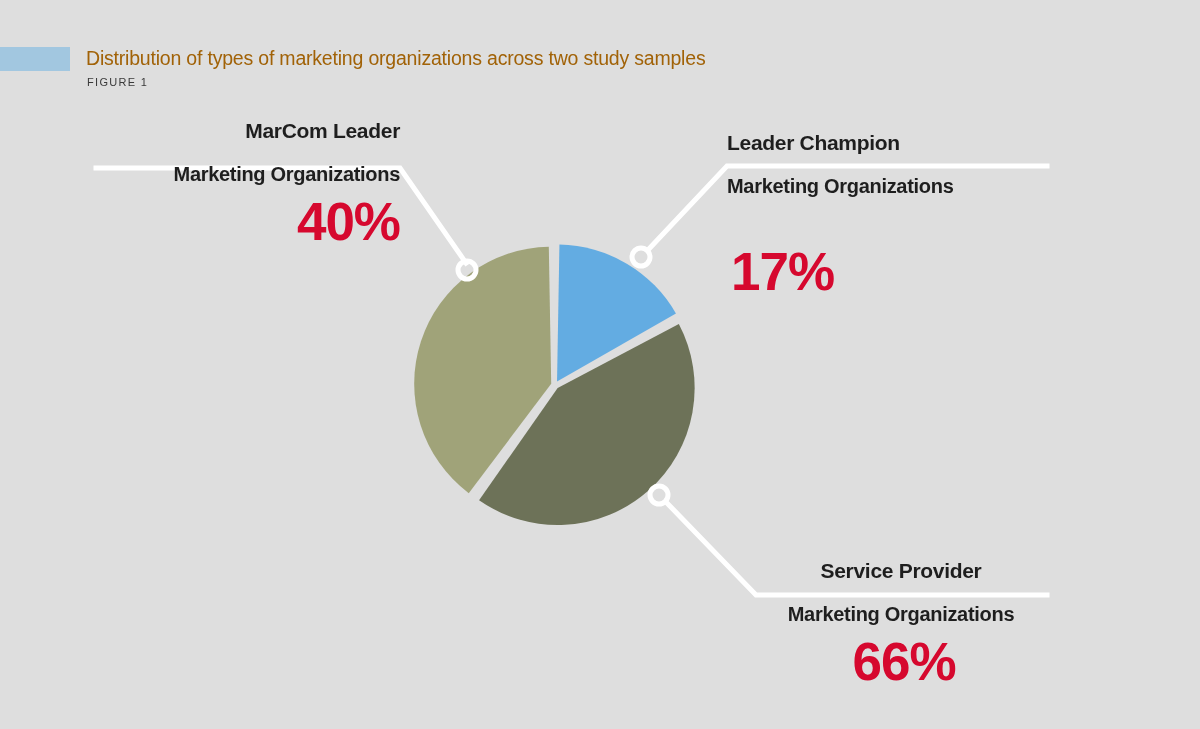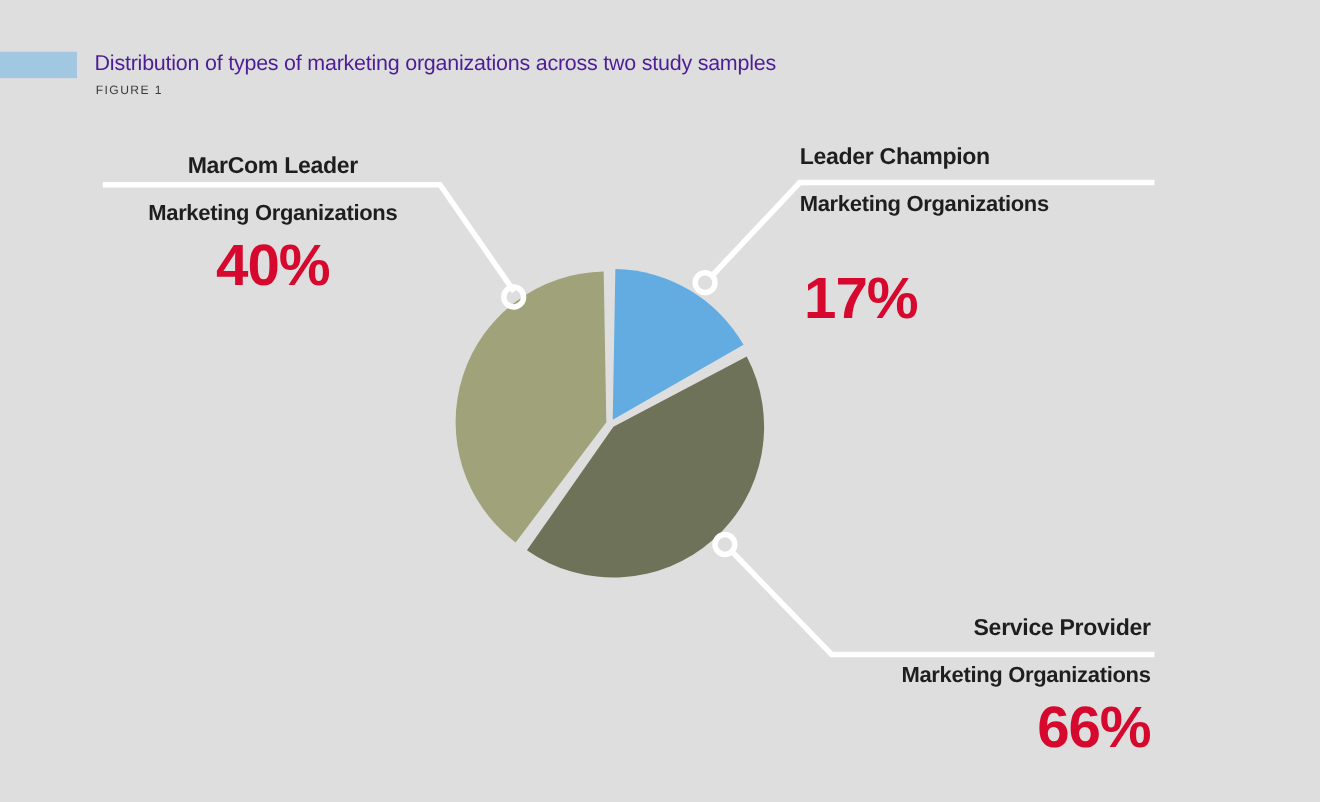--- a/index.html
+++ b/index.html
@@ -30,21 +30,21 @@
     height: 24px;
     background: #a2c7e0;
   }
   .header-title {
     position: absolute;
     left: 86px;
     top: 47px;
     font-size: 19.5px;
     font-weight: 400;
     letter-spacing: -0.2px;
-    color: #4c1d95;
+    color: #a16207;
     white-space: nowrap;
     font-family: "Liberation Sans", sans-serif;
   }
   .header-figure {
     position: absolute;
     left: 87px;
     top: 76px;
     font-size: 11px;
     font-weight: 400;
     letter-spacing: 1.3px;
@@ -92,41 +92,41 @@
     color: #d6082e;
     letter-spacing: -1px;
     line-height: 1.05;
     margin-top: 9px;
     white-space: nowrap;
   }
 
   
   #callout-marcom {
     left: 96px;
-    top: 139px;
+    top: 119px;
     width: 304px;
-    text-align: center;
+    text-align: right;
   }
   #callout-marcom .callout-value { margin-left: 0px; }
 
   
   #callout-growth {
     left: 727px;
     top: 131px;
     width: 318px;
     text-align: left;
   }
   #callout-growth .callout-value { margin-left: 4px; margin-top: 47px; }
 
   
   #callout-service {
     left: 756px;
     top: 559px;
     width: 290px;
-    text-align: right;
+    text-align: center;
   }
   #callout-service .callout-value { margin-left: 6px; }
 </style>
 </head>
 <body>
 
 <div id="root">
 
   <div class="header-accent"></div>
   <div class="header-title">Distribution of types of marketing organizations across two study samples</div>

